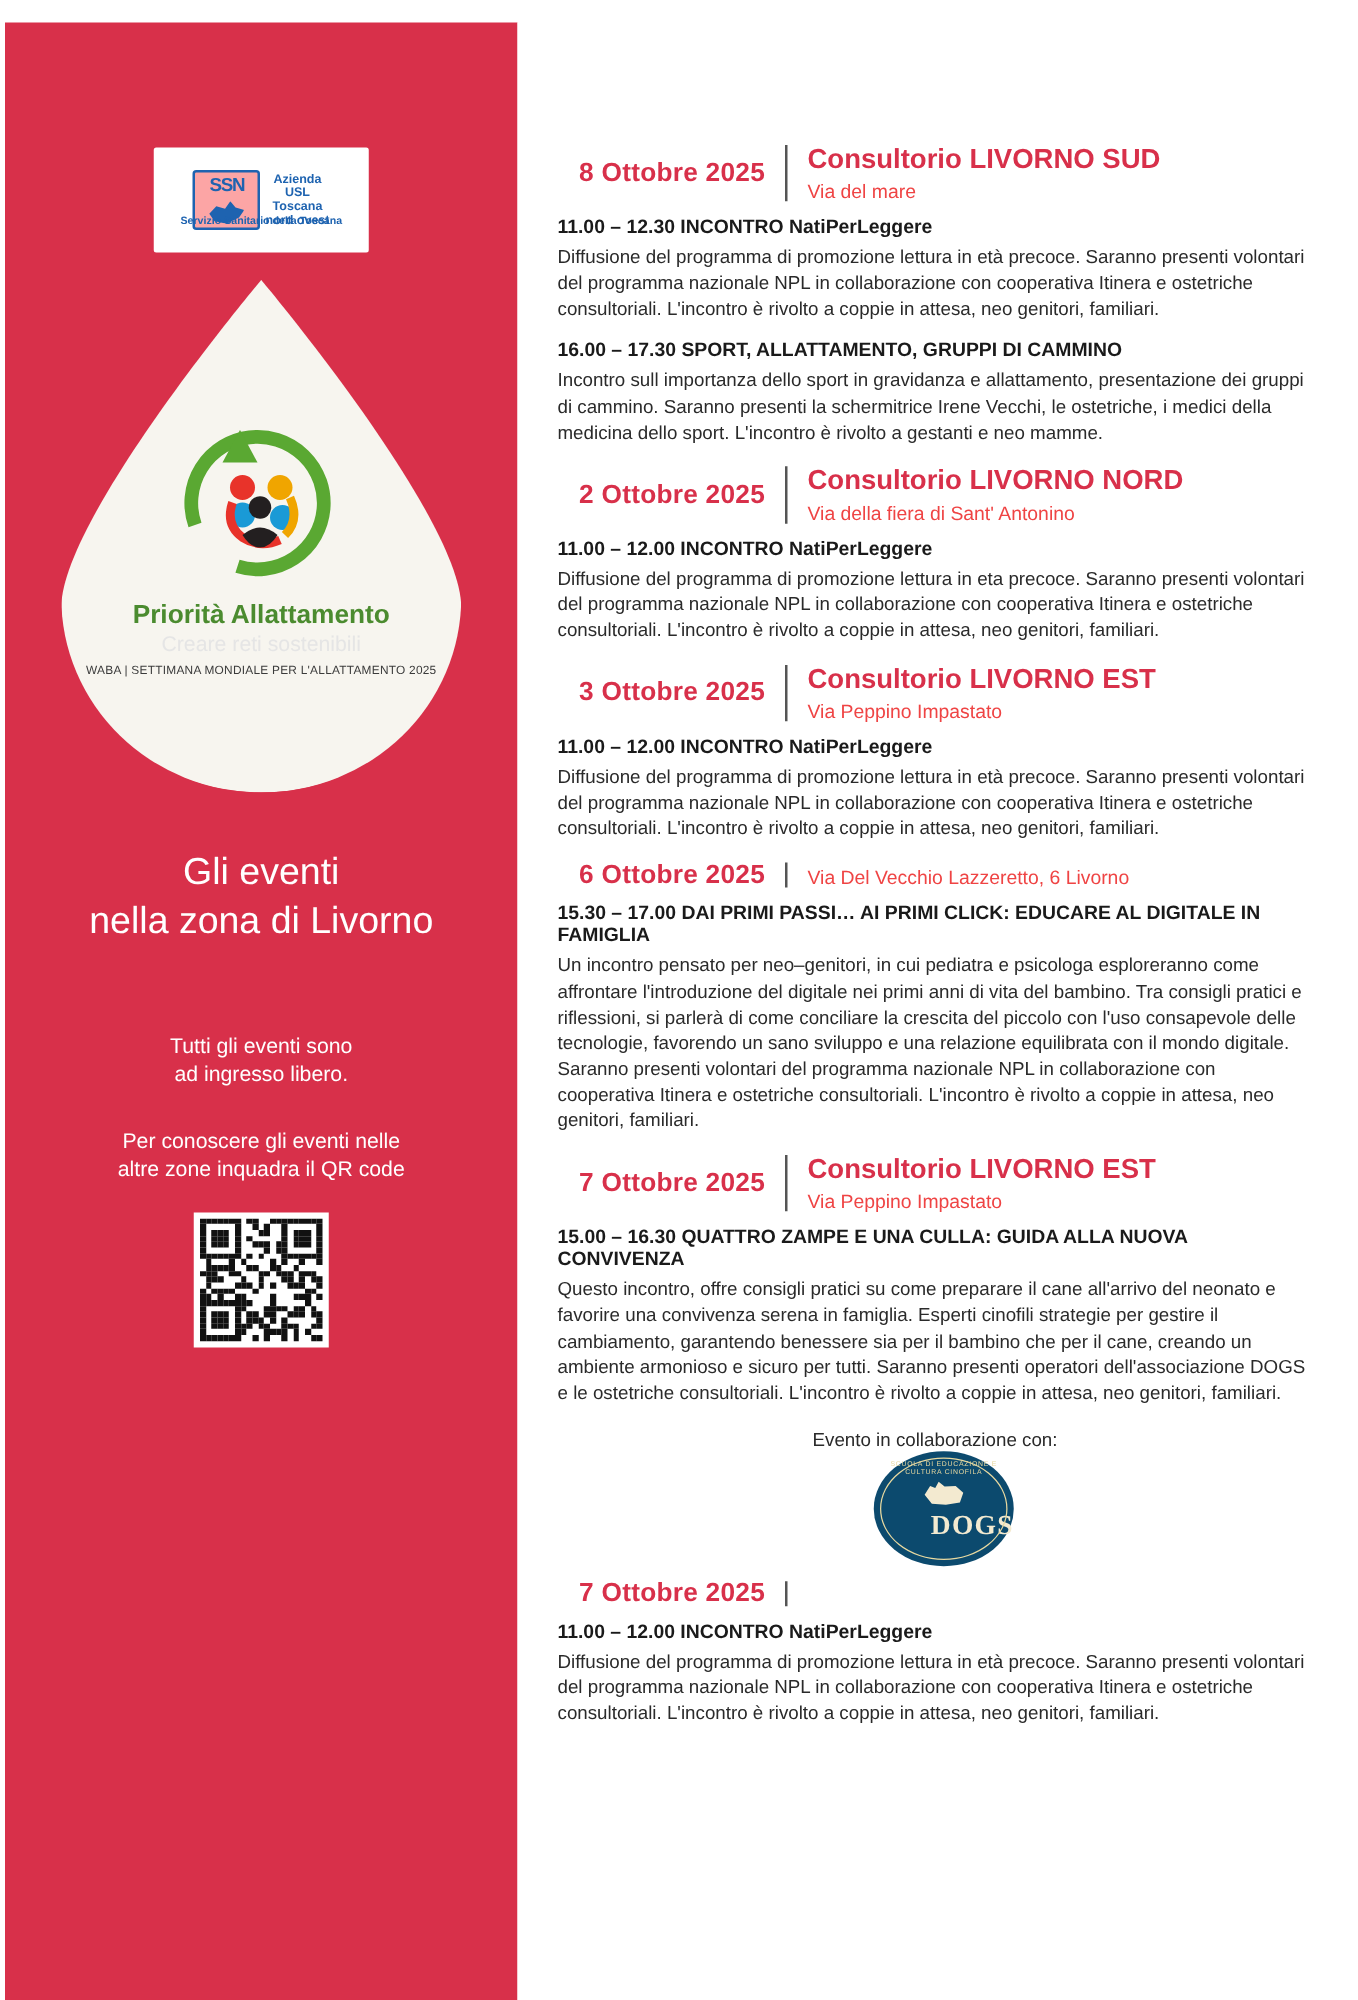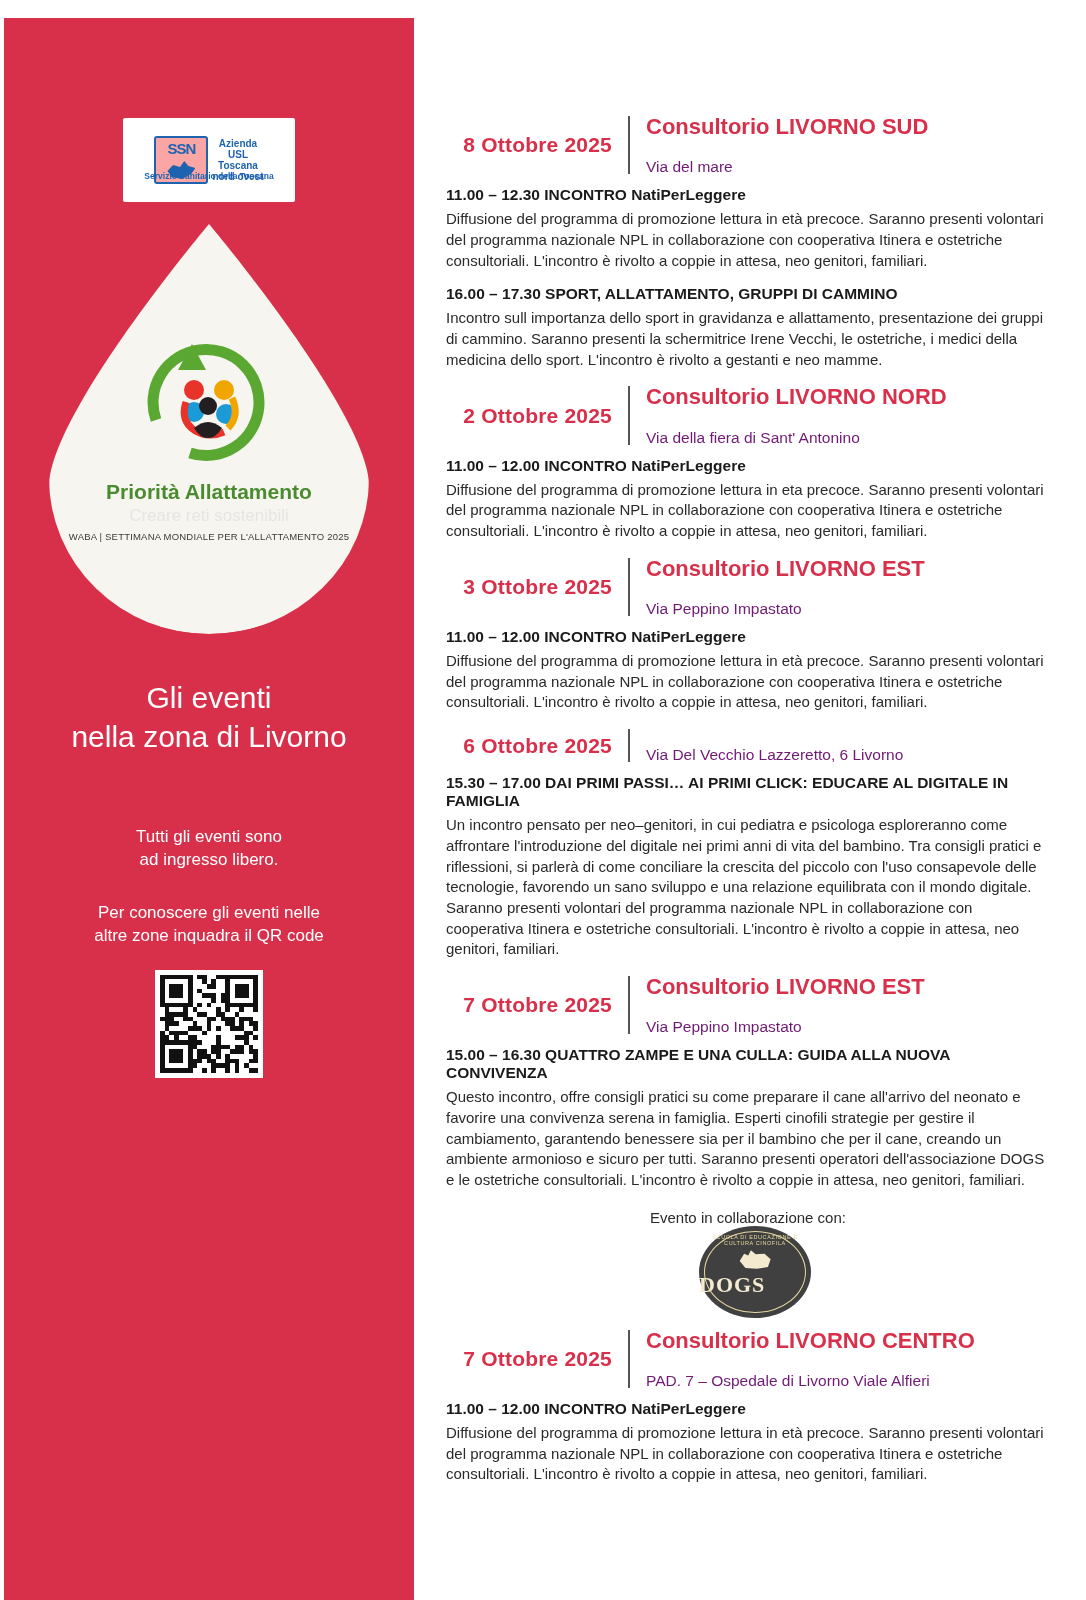--- a/index.html
+++ b/index.html
@@ -190,23 +190,23 @@
   .ev-place {
     padding-left: 16px;
   }
   .ev-place .name {
     color: #d8304a;
     font-weight: bold;
     font-size: 22px;
     line-height: 1.15;
   }
   .ev-place .addr {
-    color: #701a75;
+    color: #ef4444;
     font-size: 15.5px;
-    margin-top: 19px;
+    margin-top: 6px;
   }
   .session { margin: 0 0 14px 8px; }
   .session-title {
     font-size: 15.5px;
     font-weight: bold;
     color: #1a1a1a;
     margin-bottom: 5px;
   }
   .session-text {
     font-size: 15px;
@@ -216,23 +216,23 @@
   .collab {
     display: flex;
     align-items: center;
     margin: 18px 0 10px 20px;
     flex-direction: column;
   }
   .collab-label { font-size: 15px; color: #2a2a2a; margin-right: 14px; }
   .dogs-logo {
     width: 112px; height: 92px;
     border-radius: 50%;
-    background: #404040;
+    background: #0c4a6e;
     color: #fff;
-    display: flex; align-items: center; justify-content: flex-start;
+    display: flex; align-items: center; justify-content: flex-end;
     position: relative;
     flex: 0 0 auto;
   }
   .dogs-ring {
     position: absolute; inset: 5px;
     border: 1px solid #e8d9a0;
     border-radius: 50%;
   }
   .dogs-word {
     font-family: "Liberation Serif", serif;
@@ -841,24 +841,20 @@
               <div class="dogs-arc">SCUOLA DI EDUCAZIONE E CULTURA CINOFILA</div>
               <div class="dogs-dog"></div>
               <div class="dogs-word" style="margin-top:26px">DOGS</div>
             </div>
           </div>
         </div>
         <div class="event-block">
           <div class="event-head">
             <div class="ev-date">7 Ottobre 2025</div>
             <div class="ev-sep"></div>
-            <div class="ev-place">
-              <div class="name">Consultorio LIVORNO CENTRO</div>
-              <div class="addr">PAD. 7 – Ospedale di Livorno Viale Alfieri</div>
-            </div>
           </div>
           <div class="session">
             <div class="session-title">11.00 – 12.00   INCONTRO NatiPerLeggere</div>
             <div class="session-text">Diffusione del programma di promozione lettura in età precoce. Saranno presenti volontari del programma nazionale NPL in collaborazione con cooperativa Itinera e ostetriche consultoriali. L'incontro è rivolto a coppie in attesa, neo genitori, familiari.</div>
           </div>
         </div>
       </div>
   </div>
 
 </div>

